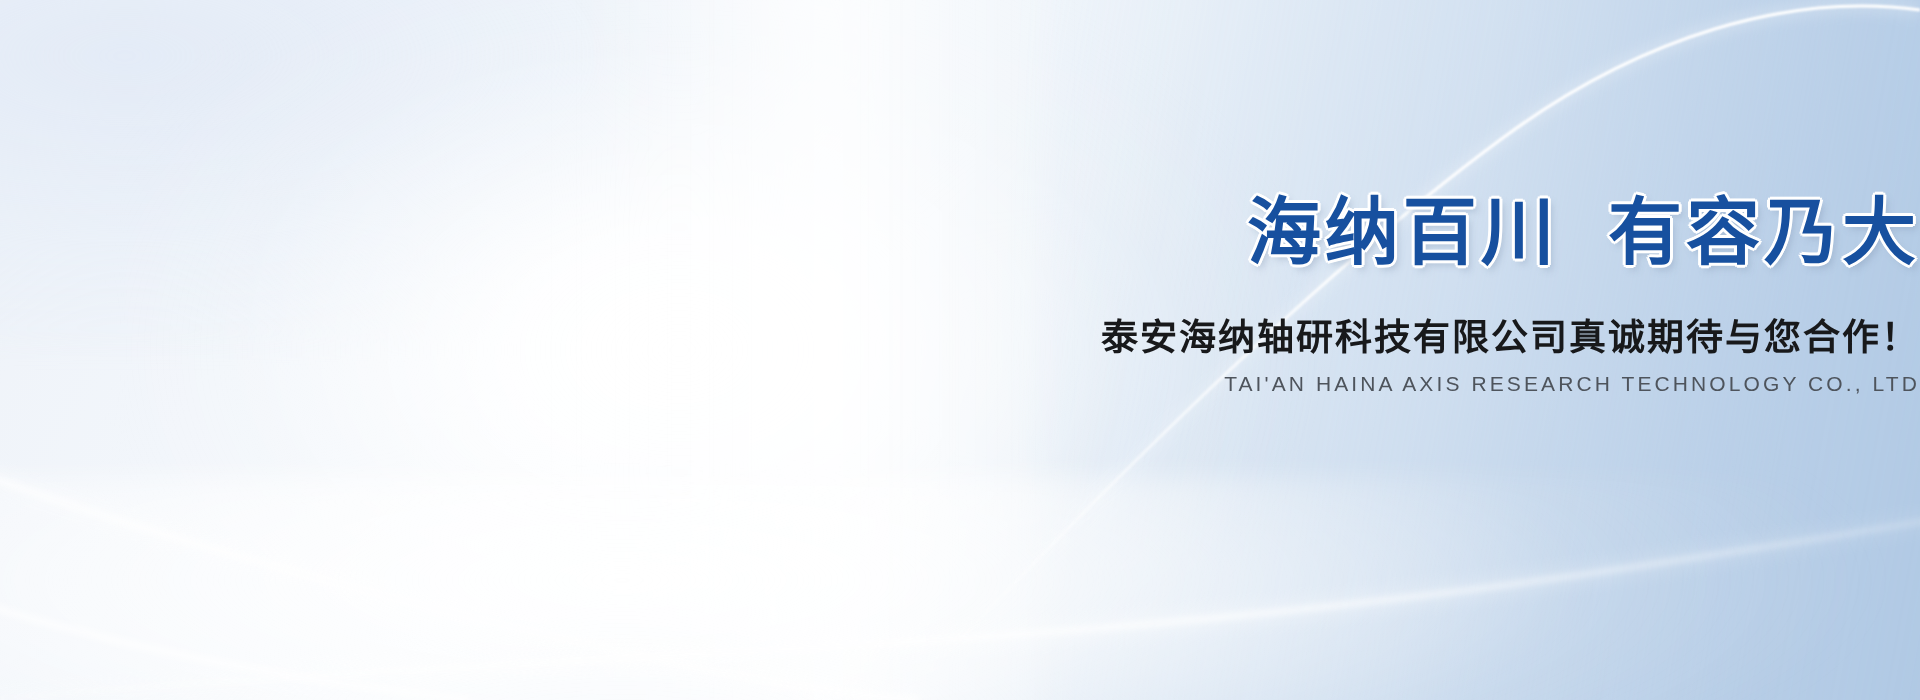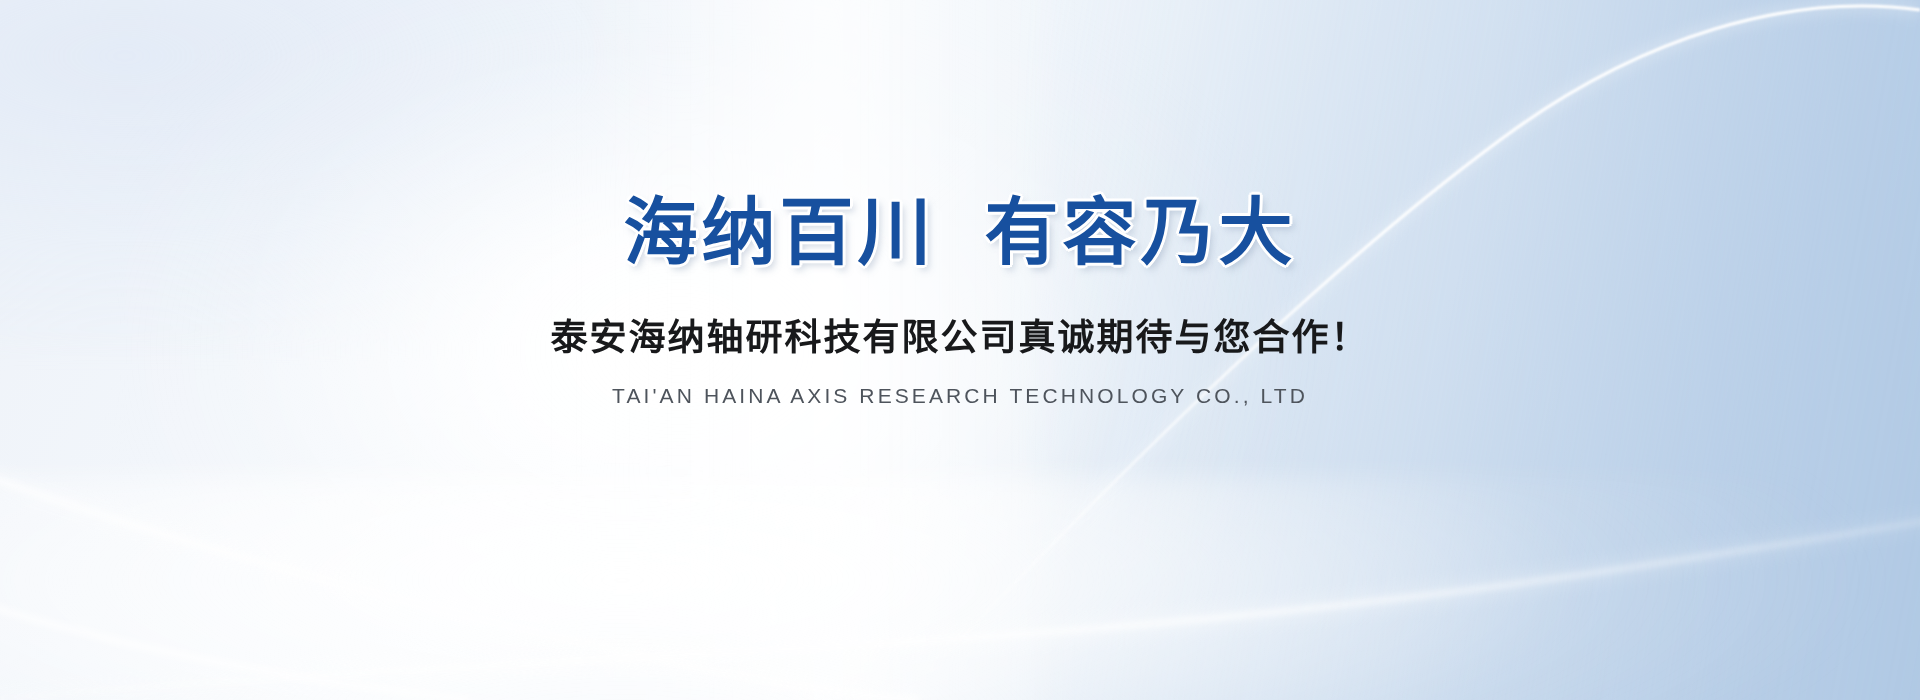--- a/index.html
+++ b/index.html
@@ -120,21 +120,21 @@
 
   
   .content {
     position: absolute;
     left: 0;
     top: 0;
     width: 100%;
     height: 100%;
     display: flex;
     flex-direction: column;
-    align-items: center;
+    align-items: flex-end;
     justify-content: flex-start;
   }
 
   .headline {
     margin-top: 196px;
     font-size: 74px;
     line-height: 1;
     font-weight: 700;
     letter-spacing: 4px;
     white-space: pre;
@@ -155,21 +155,21 @@
     margin-top: 48px;
     font-size: 37px;
     line-height: 1.1;
     font-weight: 600;
     letter-spacing: 2px;
     color: #18191b;
     white-space: pre;
   }
 
   .subtitle-en {
-    margin-top: 24px;
+    margin-top: 12px;
     font-size: 21px;
     line-height: 1.2;
     font-weight: 400;
     letter-spacing: 3.1px;
     color: #4e545c;
     white-space: pre;
   }
 </style>
 </head>
 <body>

